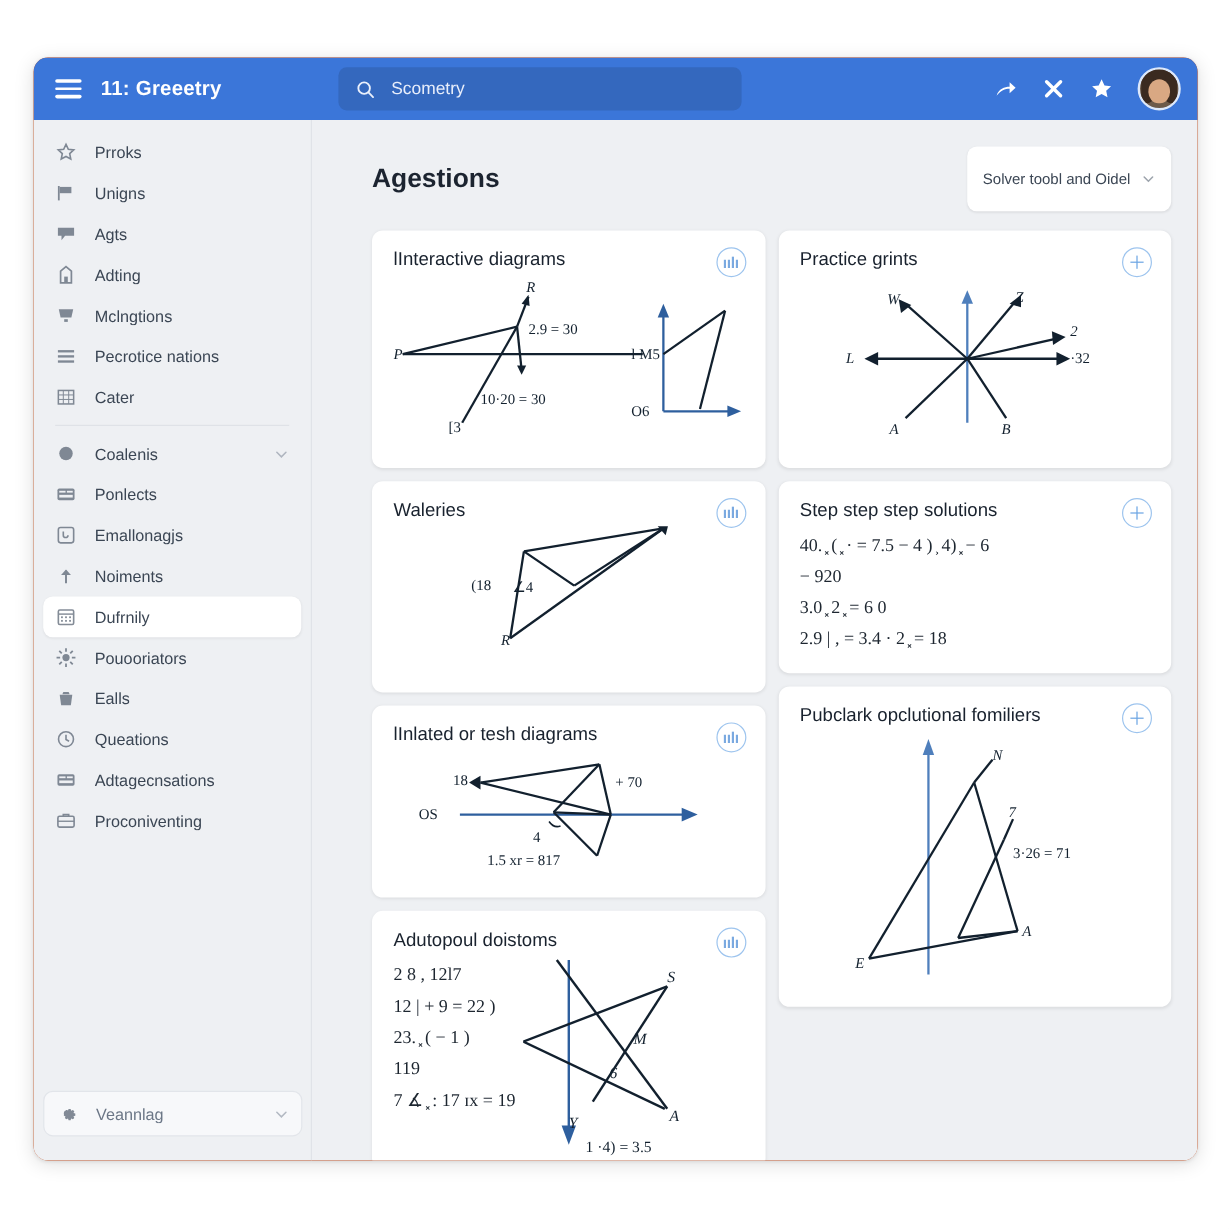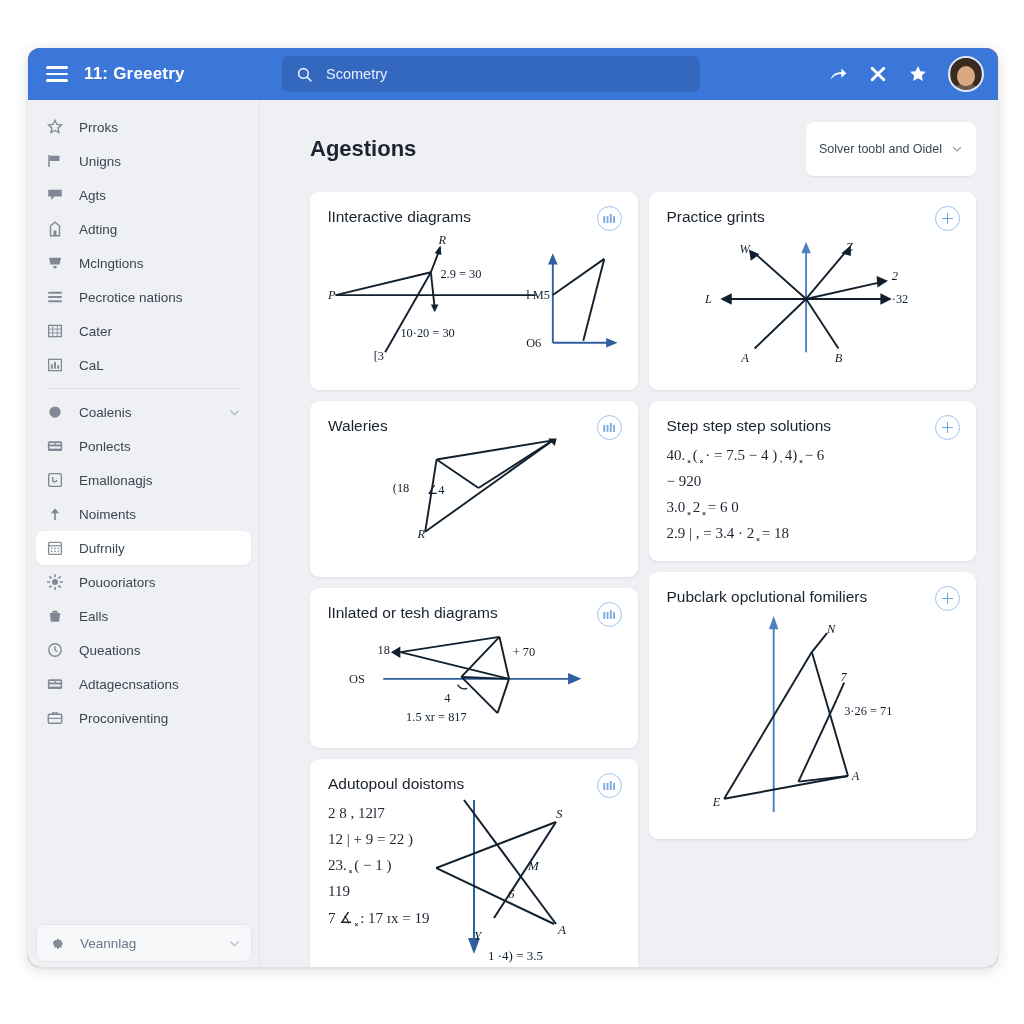--- a/index.html
+++ b/index.html
@@ -32,21 +32,21 @@
     cursor: pointer;
   }
   .hamburger span { display: block; height: 2.6px; background: #fff; border-radius: 2px; }
   .brand {
     margin-left: 16px; color: #fff;
     font-size: 17px; font-weight: bold; letter-spacing: 0.2px;
     white-space: nowrap;
   }
   .searchbar {
     position: absolute; left: 254px; top: 8px;
-    width: 418px; height: 36px;
+    width: 336px; height: 36px;
     background: #3468be;
     border-radius: 7px;
     display: flex; align-items: center;
     padding: 0 14px;
   }
   .search-ico { width: 17px; height: 17px; flex: 0 0 auto; }
   .search-text {
     margin-left: 13px; color: #e8eefb; font-size: 14.5px;
     white-space: nowrap;
   }
@@ -91,21 +91,21 @@
   .nav-item.active { background: #ffffff; box-shadow: 0 1px 2px rgba(0,0,0,0.05); }
   .nav-ico { width: 18px; height: 18px; flex: 0 0 18px; opacity: 0.75; }
   .nav-label {
     margin-left: 15px; font-size: 13.5px; color: #3b4654;
     white-space: nowrap; overflow: hidden; text-overflow: ellipsis;
   }
   .nav-chev { margin-left: auto; width: 13px; height: 13px; opacity: 0.55; }
   .nav-div { height: 1px; background: #dfe2e7; margin: 6px 18px; }
 
   .side-footer {
-    position: absolute; left: 8px; bottom: 5px;
+    position: absolute; left: 8px; bottom: 20px;
     width: 216px; height: 38px;
     background: #f7f8fa; border: 1px solid #e2e5ea;
     border-radius: 8px;
     display: flex; align-items: center; padding: 0 10px;
     cursor: pointer;
   }
   .side-footer .nav-label { color: #6b7686; }
 
   
   .main {
@@ -251,29 +251,20 @@
             <rect x="3" y="16.4" width="18" height="2.6" fill="#5b6675"></rect>
           </svg>
           <span class="nav-label">Pecrotice nations</span>
         </div>
         <div class="nav-item">
           <svg class="nav-ico" viewBox="0 0 24 24">
             <rect x="3.5" y="4.5" width="17" height="15" fill="none" stroke="#5b6675" stroke-width="1.7"></rect>
             <path d="M9 4.5v15M15 4.5v15M3.5 9.5h17M3.5 14.5h17" stroke="#5b6675" stroke-width="1.1"></path>
           </svg>
           <span class="nav-label">Cater</span>
-        </div>
-        <div class="nav-item">
-          <svg class="nav-ico" viewBox="0 0 24 24">
-            <rect x="3.5" y="4.5" width="17" height="15" fill="none" stroke="#5b6675" stroke-width="1.7"></rect>
-            <rect x="6.5" y="11" width="2.6" height="6" fill="#5b6675"></rect>
-            <rect x="10.7" y="8" width="2.6" height="9" fill="#5b6675"></rect>
-            <rect x="14.9" y="12.5" width="2.6" height="4.5" fill="#5b6675"></rect>
-          </svg>
-          <span class="nav-label">CaL</span>
         </div>
         <div class="nav-div"></div>
         <div class="nav-item">
           <svg class="nav-ico" viewBox="0 0 24 24">
             <circle cx="12" cy="12" r="7.5" fill="#5b6675"></circle>
           </svg>
           <span class="nav-label">Coalenis</span>
           <svg class="nav-chev" viewBox="0 0 24 24" fill="none" stroke="#7c8696" stroke-width="2.4" stroke-linecap="round">
             <polyline points="5,9 12,16 19,9"></polyline>
           </svg>

